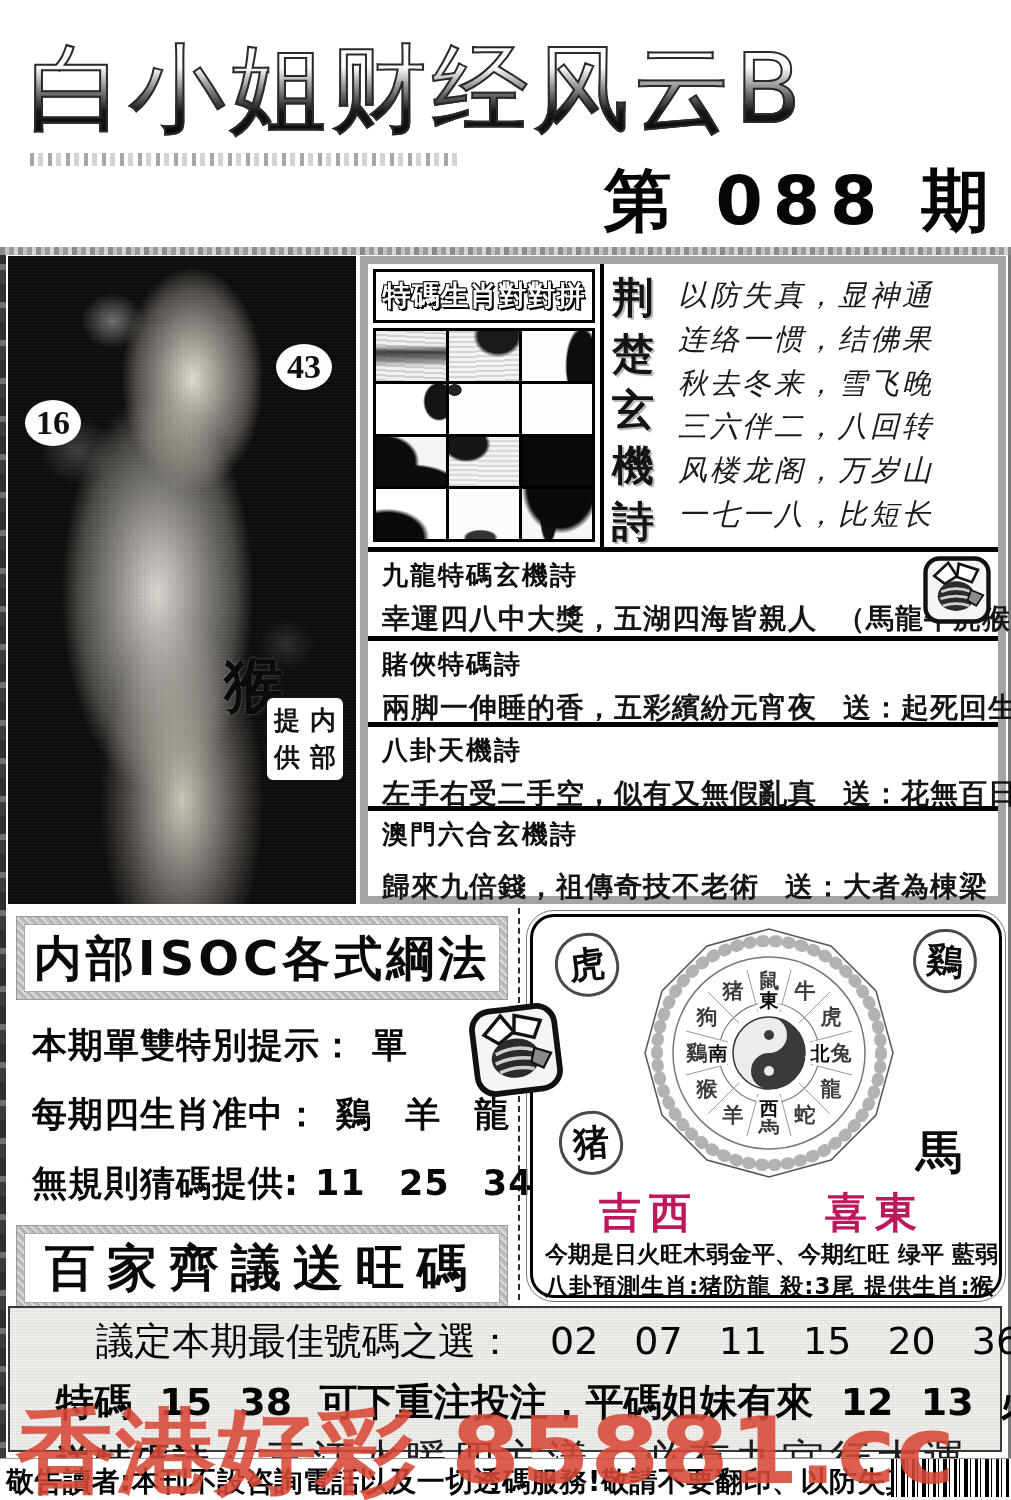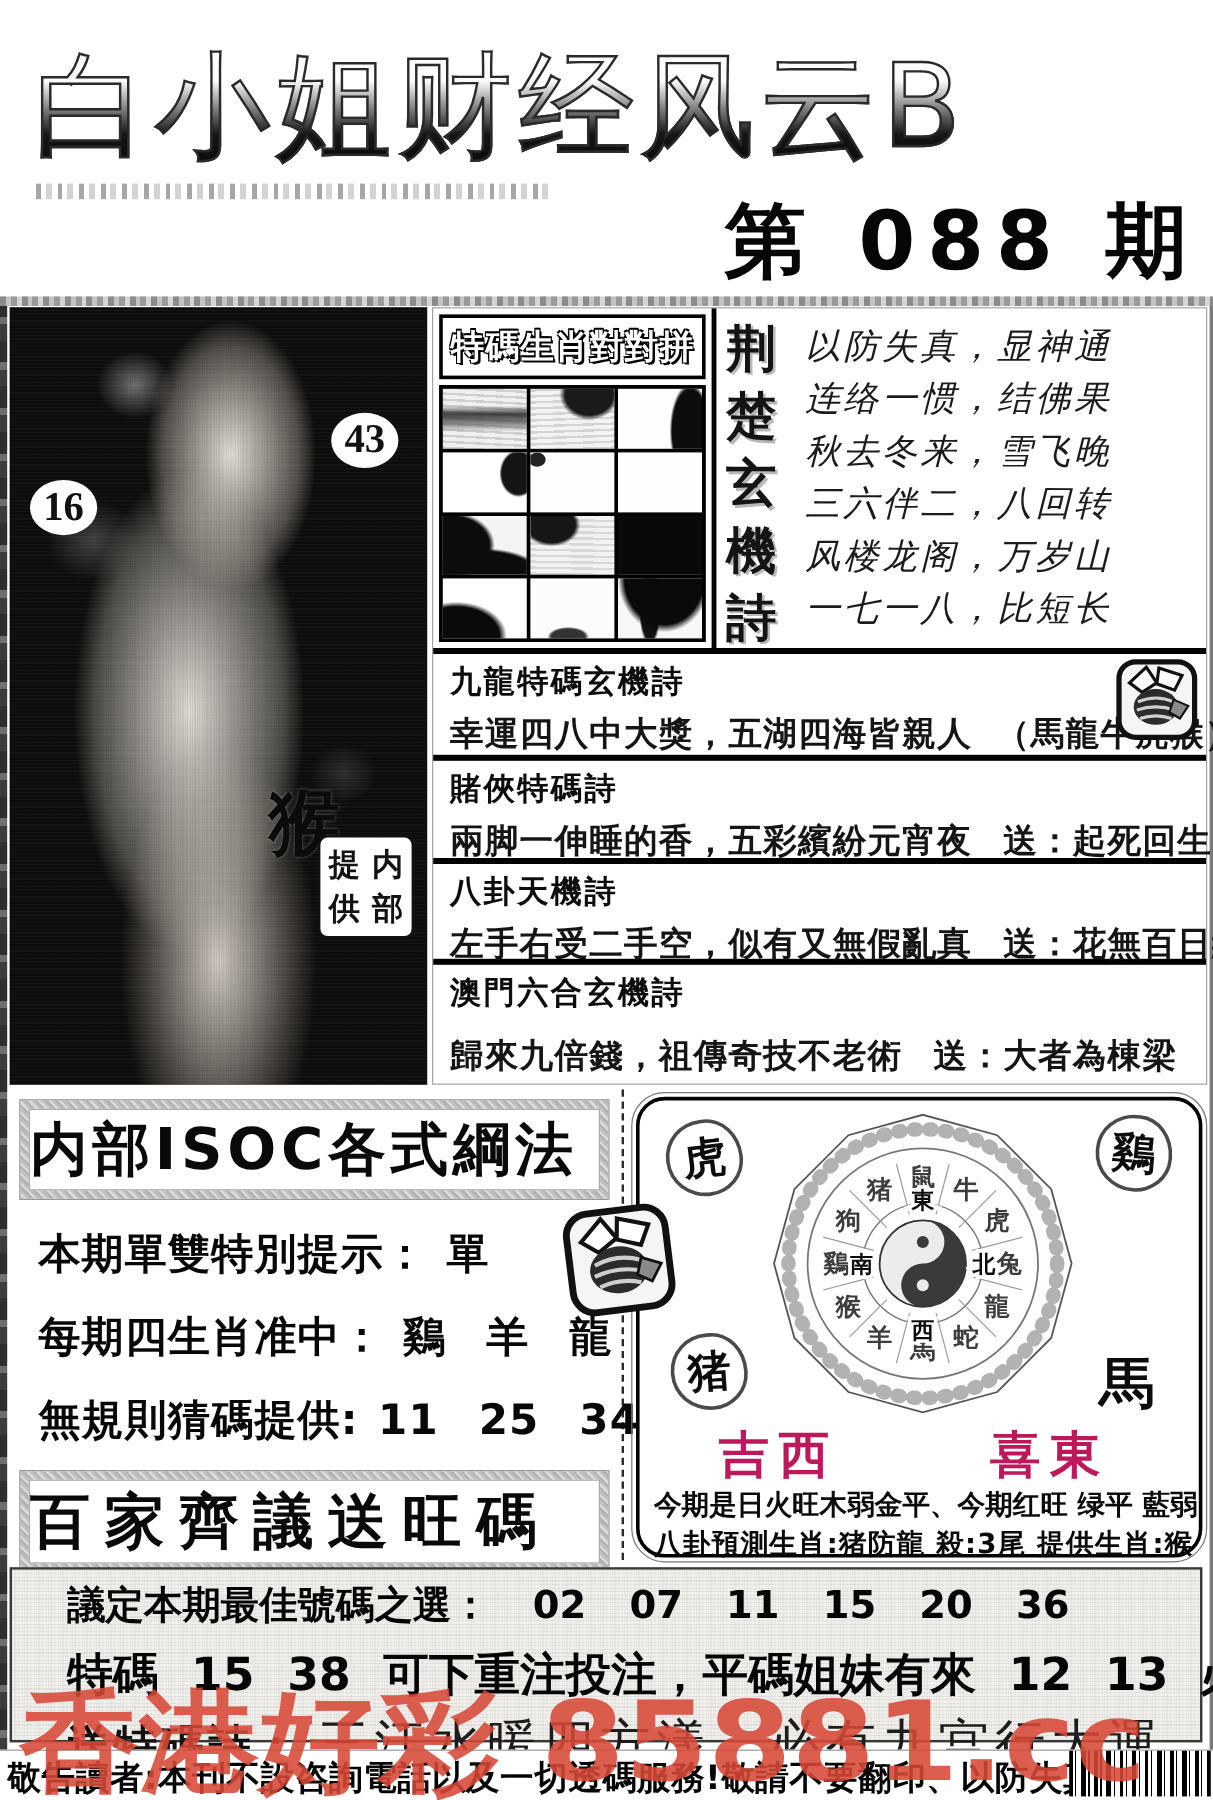--- a/index.html
+++ b/index.html
@@ -69,21 +69,21 @@
     position:absolute; left:257px; top:440px; width:80px; z-index:3;
     background:#fff; border:2px solid #111; border-radius:8px; padding:5px 7px;
     display:grid; grid-template-columns:1fr 1fr; gap:2px 10px;
     font-size:26px; font-weight:700; color:#131313; text-align:center;
     font-family:"Liberation Serif", serif;
   }
 
   
   .right-col{
     position:absolute; left:360px; top:256px; width:646px; height:648px;
-    border:1px solid #a3a3a3; background:#fff; display:flex; flex-direction:column;
+    border:8px solid #a3a3a3; background:#fff; display:flex; flex-direction:column;
   }
   .sec{ border-bottom:5px solid #000; position:relative; }
   .sec:last-child{ border-bottom:none; }
   .sec1{ height:288px; display:flex; }
   .puzzle-area{ width:236px; border-right:4px solid #000; padding:5px; display:flex; flex-direction:column; }
   .puzzle-header{
     border:3px solid #000; height:54px; display:flex; align-items:center; justify-content:center;
     font-size:28px; font-weight:900; letter-spacing:1px; color:#fff; white-space:nowrap;
     font-family:"DejaVu Sans", sans-serif;
     text-shadow:-1px -1px 0 #000, 1px -1px 0 #000, -1px 1px 0 #000, 1px 1px 0 #000, 2px 2px 0 #000;
@@ -134,21 +134,21 @@
   
   .mid-left{
     position:absolute; left:8px; top:908px; width:512px; height:392px;
     border-right:2px dashed #2a2a2a; padding:8px 10px 0 8px; background:#fff;
   }
   .gray-header{
     padding:7px; border:1px solid #9a9a9a;
     background:repeating-linear-gradient(45deg,#b3b3b3 0 2px,#dadada 2px 4px,#c0c0c0 4px 6px);
   }
   .gray-header-inner{
-    background:#fff; border:1px solid #aaa; text-align:left; padding:9px 0;
+    background:#fff; border:1px solid #aaa; text-align:center; padding:9px 0;
     font-size:48px; font-weight:900; letter-spacing:4px; color:#0a0a0a; line-height:1;
     font-family:"DejaVu Sans", sans-serif; white-space:nowrap;
   }
   .hdr2-inner{ letter-spacing:12px; font-size:50px; }
   .isoc-row{
     font-size:35px; font-weight:900; margin:22px 0 0 16px; white-space:nowrap;
     color:#080808; font-family:"DejaVu Sans", sans-serif; letter-spacing:1px;
   }
   .isoc-row .val{ margin-left:16px; word-spacing:20px; }
   .hdr2{ margin-top:18px; }
@@ -177,21 +177,21 @@
             color:#0a0a0a; font-family:"DejaVu Sans", sans-serif; }
   .wp-line1{ top:322px; } .wp-line2{ top:354px; letter-spacing:1px; }
 
   
   .bottom-box{
     position:absolute; left:8px; top:1306px; width:994px; height:146px;
     border:2px solid #3a3a3a; padding:8px 0 0 46px; background-color:#f2f1ee;
     background-image:repeating-linear-gradient(0deg, rgba(0,0,0,.05) 0 1px, transparent 1px 3px),
                      repeating-linear-gradient(90deg, rgba(0,0,0,.04) 0 1px, transparent 1px 2px);
   }
-  .bb-line1{ font-size:32px; font-weight:700; color:#050505; font-family:"DejaVu Sans", sans-serif; white-space:nowrap; }
+  .bb-line1{ font-size:38px; font-weight:400; color:#050505; font-family:"DejaVu Sans", sans-serif; white-space:nowrap;margin-left:40px; }
   .bb-num{ display:inline-block; margin-left:36px; }
   .bb-line2{ font-size:38px; font-weight:900; margin-top:10px; color:#050505; word-spacing:14px;
              font-family:"DejaVu Sans", sans-serif; white-space:nowrap; }
   .bb-line3{ margin-top:4px; white-space:nowrap; }
   .bb-line3 .lbl{ font-size:36px; font-weight:900; font-family:"DejaVu Sans", sans-serif; letter-spacing:3px; }
   .bb-line3 .poem{ font-size:42px; font-family:"Liberation Serif", serif; 
                    letter-spacing:5px; margin-left:14px; color:#1c1c1c; }
 
   
   .watermark{

